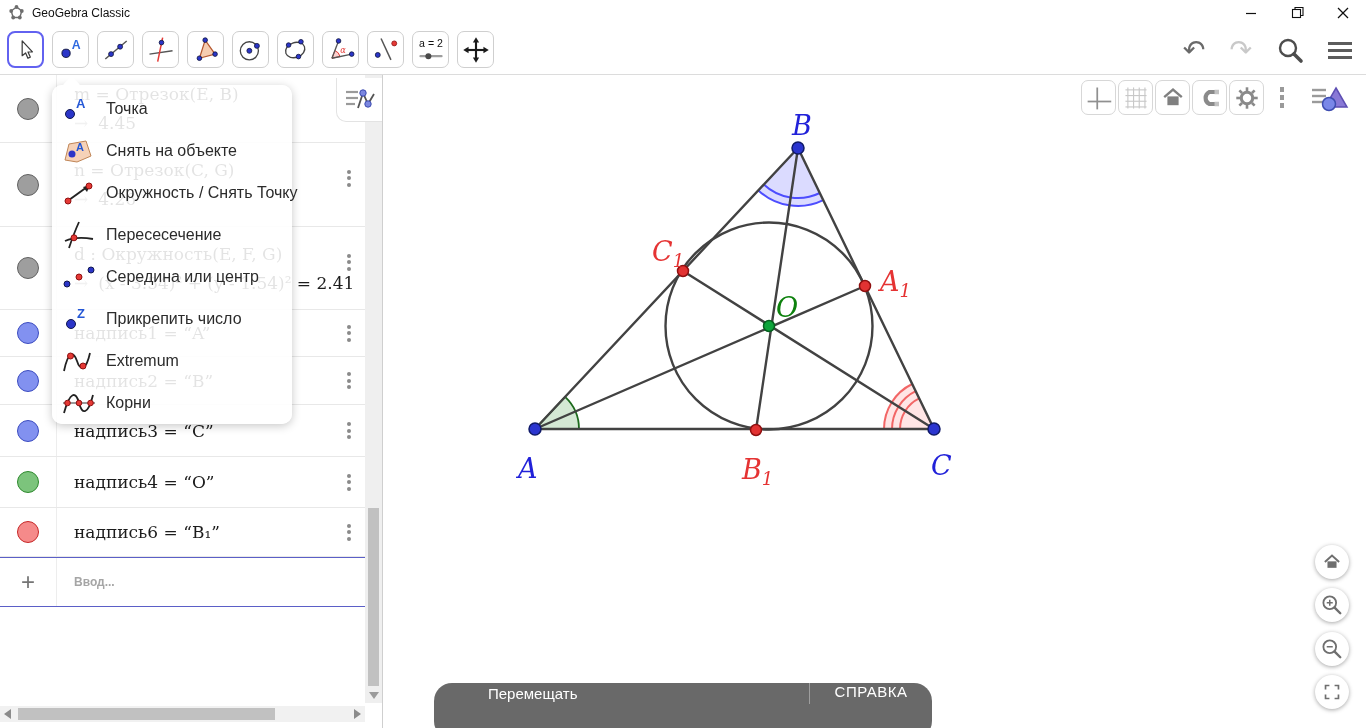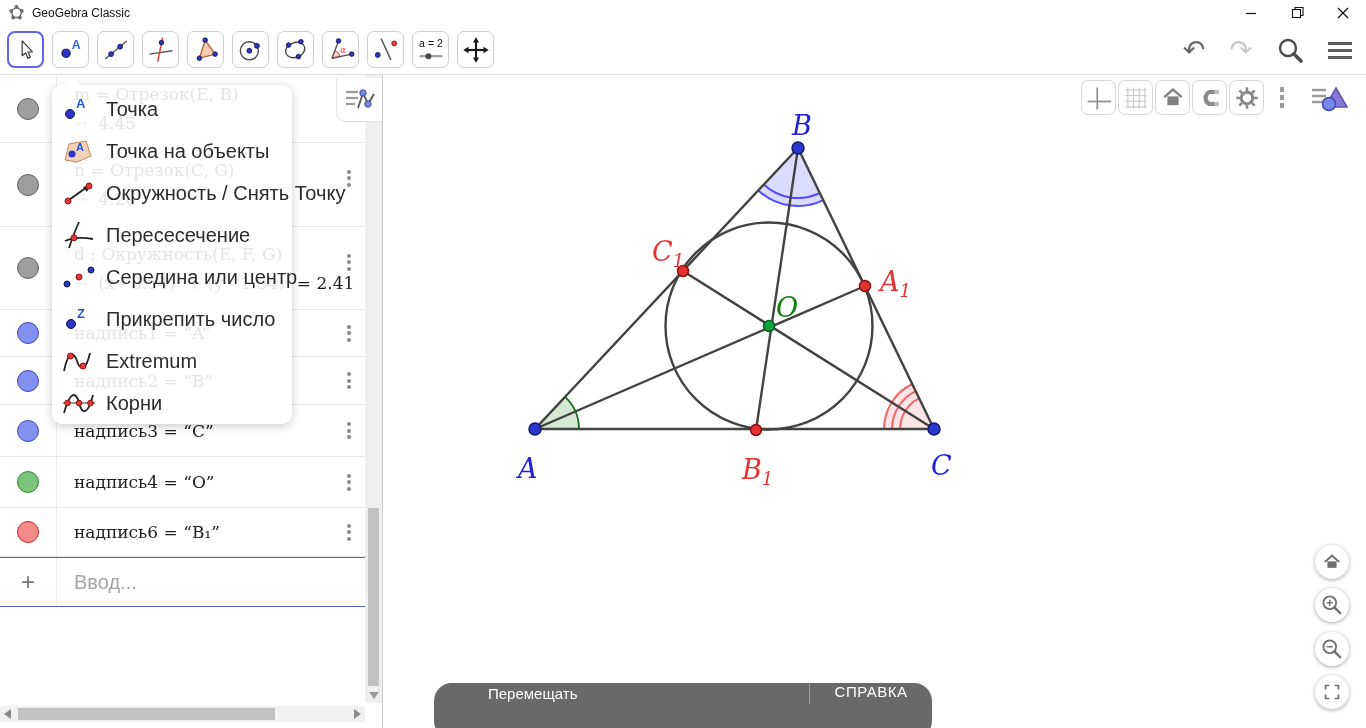--- a/index.html
+++ b/index.html
@@ -38,21 +38,21 @@
   .c-red   { background:#f58a8a; border:1.5px solid #c62828; }
   .acontent { flex:1; display:flex; flex-direction:column; justify-content:center; gap:9px;
     padding-left:17px; font-family:"DejaVu Serif", serif; font-size:17px; color:#1c1c1c; white-space:nowrap; }
   .aval { color:#1c1c1c; }
   .aval .arrow { color:#8a8a8a; margin-right:10px; }
   .kebab { position:absolute; right:28px; top:50%; transform:translateY(-50%); padding:3px; cursor:pointer; }
   .arow.tall .kebab { top:21px; transform:none; }
   .kebab i { display:block; width:4px; height:4px; border-radius:50%; background:#8a8a8a; margin:2.5px 0; }
   .input-row { position:relative; height:50px; display:flex; border-top:1px solid #5b5fc7; border-bottom:1px solid #5b5fc7; }
   .plus { font-size:24px; color:#757575; font-weight:400; }
-  .ainput { border:none; outline:none; flex:1; font-size:20px; color:#333; padding-left:17px; background:transparent; }
+  .ainput { border:none; outline:none; flex:1; font-size:12px; color:#333; padding-left:17px; background:transparent;font-weight:bold; }
   .ainput::placeholder { color:#a5a5a5; }
 
   
   .astyle-btn { position:absolute; top:3px; right:0; width:46px; height:44px; background:#fff;
     border-left:1px solid #e3e3e3; border-bottom:1px solid #e3e3e3; border-radius:0 0 0 10px;
     display:flex; align-items:center; justify-content:center; z-index:8; }
   .vscroll { position:absolute; top:0; right:0; width:17px; height:628px; background:#efefef; z-index:6; }
   .vthumb { position:absolute; left:3px; width:11px; top:433px; height:178px; background:#c1c1c1; }
   .varrow { position:absolute; left:4px; bottom:4px; width:0; height:0;
     border-left:5px solid transparent; border-right:5px solid transparent; border-top:7px solid #9b9b9b; }
@@ -64,21 +64,21 @@
     border-top:5px solid transparent; border-bottom:5px solid transparent; border-left:7px solid #8b8b8b; }
 
   
   .tool-menu { position:absolute; left:52px; top:85px; width:240px; height:339px;
     background:rgba(255,255,255,0.88); border-radius:10px; box-shadow:0 2px 10px rgba(0,0,0,0.22);
     z-index:40; padding-top:3px; }
   .tool-menu:before { content:""; position:absolute; left:13px; top:-6px; width:13px; height:13px;
     background:#fff; transform:rotate(45deg); border-radius:2px; }
   .menu-item { height:42px; display:flex; align-items:center; gap:9px; padding-left:9px; cursor:pointer; }
   .mi-icon { width:36px; height:28px; flex:none; display:flex; align-items:center; justify-content:center; }
-  .mi-label { font-size:20px; color:#2b2b2b; white-space:nowrap; }
+  .mi-label { font-size:16px; color:#2b2b2b; white-space:nowrap; }
 
   
   .graphics { position:absolute; left:384px; top:75px; width:982px; height:653px; background:#fff; }
   .gfx-bar { position:absolute; top:5px; right:14px; display:flex; align-items:center; gap:2px; }
   .gfx-btn { width:35px; height:35px; border:1px solid #d7d7d7; border-radius:7px; background:#fff;
     display:flex; align-items:center; justify-content:center; }
   .gfx-kebab { width:22px; height:35px; display:flex; flex-direction:column; align-items:center; justify-content:center; margin:0 5px; }
   .gfx-kebab i { display:block; width:4.5px; height:4.5px; background:#9a9a9a; margin:1.8px 0; }
   .gfx-style { width:44px; height:35px; display:flex; align-items:center; justify-content:center; margin-left:8px; }
 
@@ -547,21 +547,21 @@
     <span class="mi-label">Точка</span>
   </div>
   <div class="menu-item">
     <span class="mi-icon">
       <svg width="34" height="28" viewBox="0 0 34 28">
         <polygon points="3,23 7,7 24,4 29,19 15,25" fill="#f6d2b8" stroke="#c08556"></polygon>
         <circle cx="10" cy="17" r="3.5" fill="#2b35c8"></circle>
         <text x="14" y="14" font-size="11" font-weight="bold" fill="#2457d6" font-family="Liberation Sans, sans-serif">A</text>
       </svg>
     </span>
-    <span class="mi-label">Точка на объекты</span>
+    <span class="mi-label">Снять на объекте</span>
   </div>
   <div class="menu-item">
     <span class="mi-icon">
       <svg width="34" height="28" viewBox="0 0 34 28">
         <line x1="7" y1="21" x2="25" y2="8" stroke="#222" stroke-width="2"></line>
         <polygon points="28,6 21,8 25,13" fill="#222"></polygon>
         <circle cx="6" cy="22" r="3" fill="#e53935" stroke="#8f1010"></circle>
         <circle cx="27" cy="7" r="3" fill="#e53935" stroke="#8f1010"></circle>
       </svg>
     </span>

